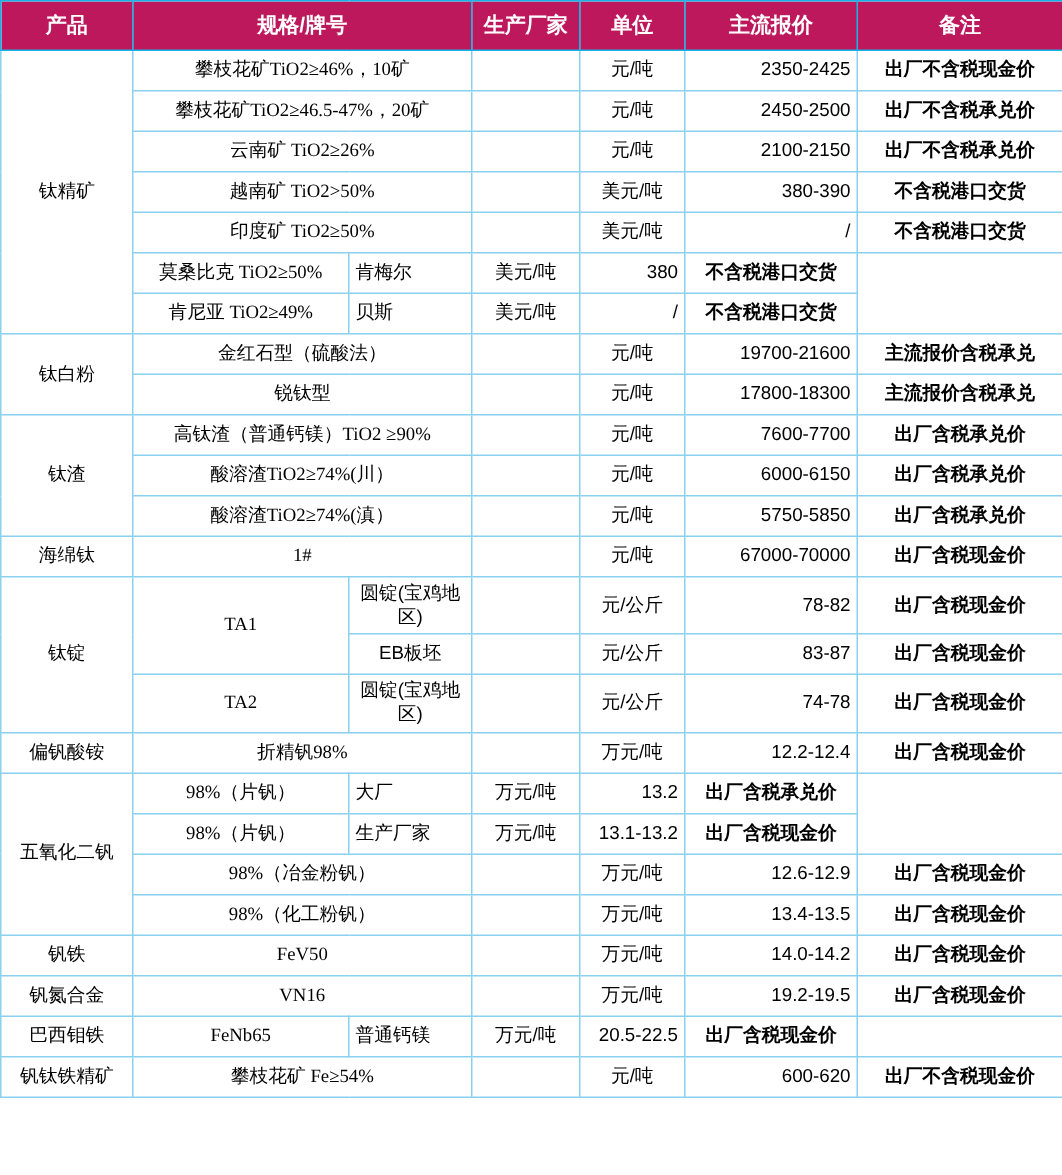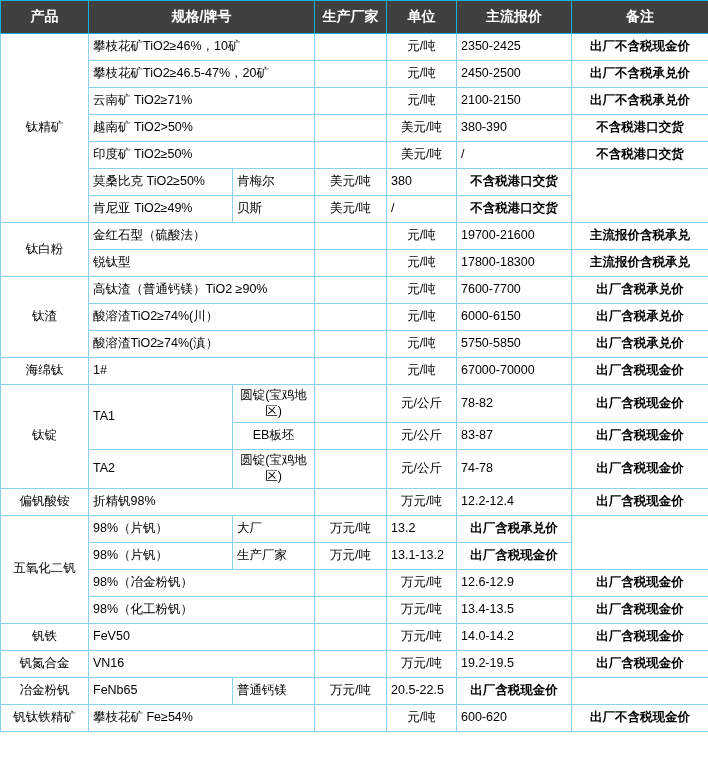--- a/index.html
+++ b/index.html
@@ -21,49 +21,50 @@
   }
   #price-table td, #price-table th {
     border: 1px solid #8ad0ef;
     font-size: 12.5px;
     line-height: 1.25;
     padding: 3px 4px;
     vertical-align: middle;
     word-break: break-all;
   }
   #price-table thead th {
-    background: #404040;
+    background: #be185d;
     color: #ffffff;
     font-weight: bold;
     font-size: 14px;
     height: 26px;
     text-align: center;
     border: 1px solid #17b3e8;
   }
   .c-product {
     text-align: center;
     font-weight: normal;
     font-size: 13px;
   }
   .c-spec {
-    text-align: left;
+    text-align: center;
     padding-left: 6px;
+    font-family: Liberation Serif, serif;
   }
   .c-spec-sub {
     text-align: center;
     padding-left: 6px;
   }
   .c-maker {
     text-align: left;
   }
   .c-unit {
     text-align: center;
   }
   .c-price {
-    text-align: left;
+    text-align: right;
   }
   .c-note {
     text-align: center;
     font-size: 12px;
     font-weight: bold;
   }
   tr { height: 27px; }
 </style>
 </head>
 <body>
@@ -98,21 +99,21 @@
         <td class="c-note">出厂不含税现金价</td>
       </tr>
       <tr>
         <td class="c-spec" colspan="2">攀枝花矿TiO2≥46.5-47%，20矿</td>
         <td class="c-maker"></td>
         <td class="c-unit">元/吨</td>
         <td class="c-price">2450-2500</td>
         <td class="c-note">出厂不含税承兑价</td>
       </tr>
       <tr>
-        <td class="c-spec" colspan="2">云南矿 TiO2≥71%</td>
+        <td class="c-spec" colspan="2">云南矿 TiO2≥26%</td>
         <td class="c-maker"></td>
         <td class="c-unit">元/吨</td>
         <td class="c-price">2100-2150</td>
         <td class="c-note">出厂不含税承兑价</td>
       </tr>
       <tr>
         <td class="c-spec" colspan="2">越南矿 TiO2&gt;50%</td>
         <td class="c-maker"></td>
         <td class="c-unit">美元/吨</td>
         <td class="c-price">380-390</td>
@@ -255,21 +256,21 @@
       </tr>
       <tr>
         <td class="c-product">钒氮合金</td>
         <td class="c-spec" colspan="2">VN16</td>
         <td class="c-maker"></td>
         <td class="c-unit">万元/吨</td>
         <td class="c-price">19.2-19.5</td>
         <td class="c-note">出厂含税现金价</td>
       </tr>
       <tr>
-        <td class="c-product">冶金粉钒</td>
+        <td class="c-product">巴西钼铁</td>
         <td class="c-spec">FeNb65</td>
         <td class="c-maker">普通钙镁</td>
         <td class="c-unit">万元/吨</td>
         <td class="c-price">20.5-22.5</td>
         <td class="c-note">出厂含税现金价</td>
       </tr>
       <tr>
         <td class="c-product">钒钛铁精矿</td>
         <td class="c-spec" colspan="2">攀枝花矿 Fe≥54%</td>
         <td class="c-maker"></td>

